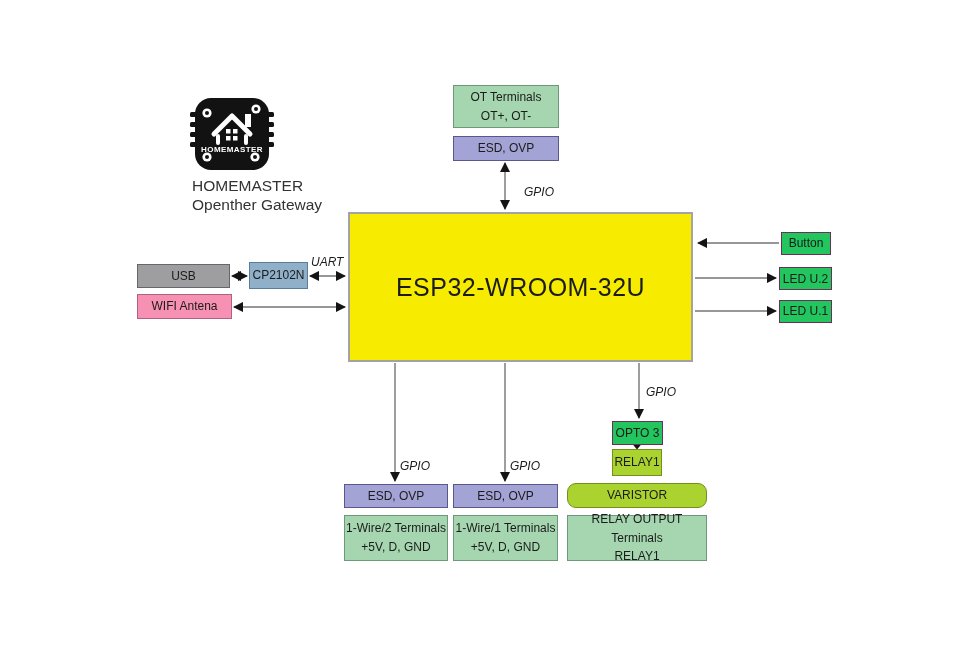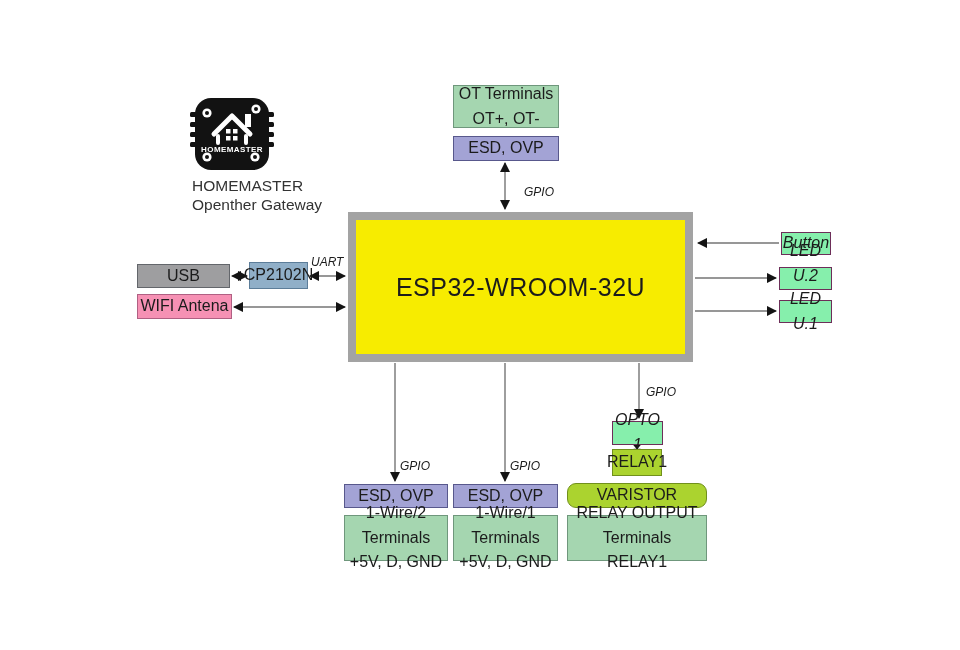--- a/index.html
+++ b/index.html
@@ -11,38 +11,38 @@
     background: #ffffff;
     font-family: "Liberation Sans", sans-serif;
     overflow: hidden;
   }
   .node {
     position: absolute;
     display: flex;
     flex-direction: column;
     align-items: center;
     justify-content: center;
-    font-size: 16px;
+    font-size: 12px;
     color: #1b1b1b;
     text-align: center;
     line-height: 1.55;
     z-index: 2;
   }
   .green  { background: #a5d6b0; border: 1px solid #6f977c; }
   .purple { background: #a3a3d5; border: 1px solid #58588c; }
   .gray   { background: #9e9ea0; border: 1px solid #63666b; }
   .steel  { background: #90afc8; border: 1px solid #5c7d99; }
   .pink   { background: #f691b4; border: 1px solid #b06083; }
-  .magenta{ background: #86efac; border: 1px solid #6d2e59; font-style: italic; }
+  .magenta{ background: #22c55e; border: 1px solid #6d2e59; }
   .lime   { background: #abd32f; border: 1px solid #71901c; }
   .chip {
     position: absolute;
     left: 348px; top: 212px; width: 345px; height: 150px;
     background: #f7ec00;
-    border: 8px solid #a3a3a3;
+    border: 2px solid #a3a3a3;
     display: flex; align-items: center; justify-content: center;
     font-size: 25px;
     color: #1b1b1b;
     letter-spacing: 0.5px;
     z-index: 1;
   }
   .wire-label {
     position: absolute;
     font-size: 12px;
     color: #1b1b1b;
@@ -182,21 +182,21 @@
     <span>1-Wire/2 Terminals</span>
     <span>+5V, D, GND</span>
   </div>
   <div class="node green" style="left:453px; top:515px; width:105px; height:46px;">
     <span>1-Wire/1 Terminals</span>
     <span>+5V, D, GND</span>
   </div>
 
   <div class="wire-label" style="left:646px; top:385px;">GPIO</div>
   <div class="node magenta" style="left:612px; top:421px; width:51px; height:24px;">
-    <span>OPTO 1</span>
+    <span>OPTO 3</span>
   </div>
   <div class="node lime" style="left:612px; top:449px; width:50px; height:27px;">
     <span>RELAY1</span>
   </div>
   <div class="node lime" style="left:567px; top:483px; width:140px; height:25px;border-radius:9px;">
     <span>VARISTOR</span>
   </div>
   <div class="node green" style="left:567px; top:515px; width:140px; height:46px;">
     <span>RELAY OUTPUT Terminals</span>
     <span>RELAY1</span>

